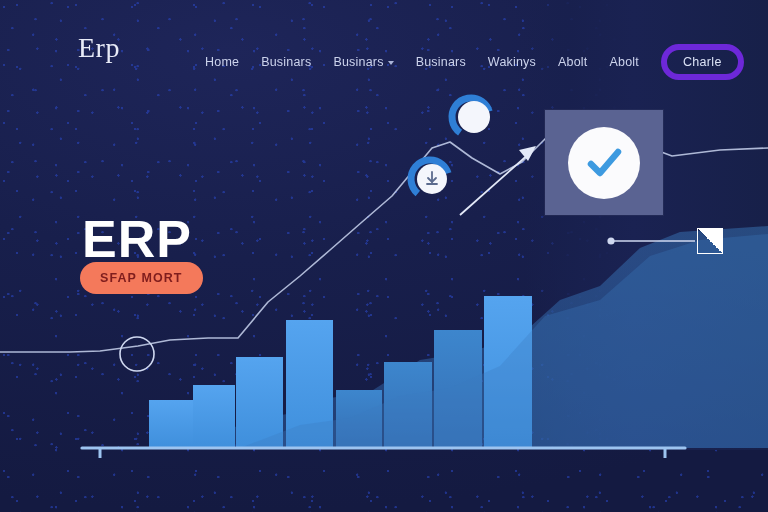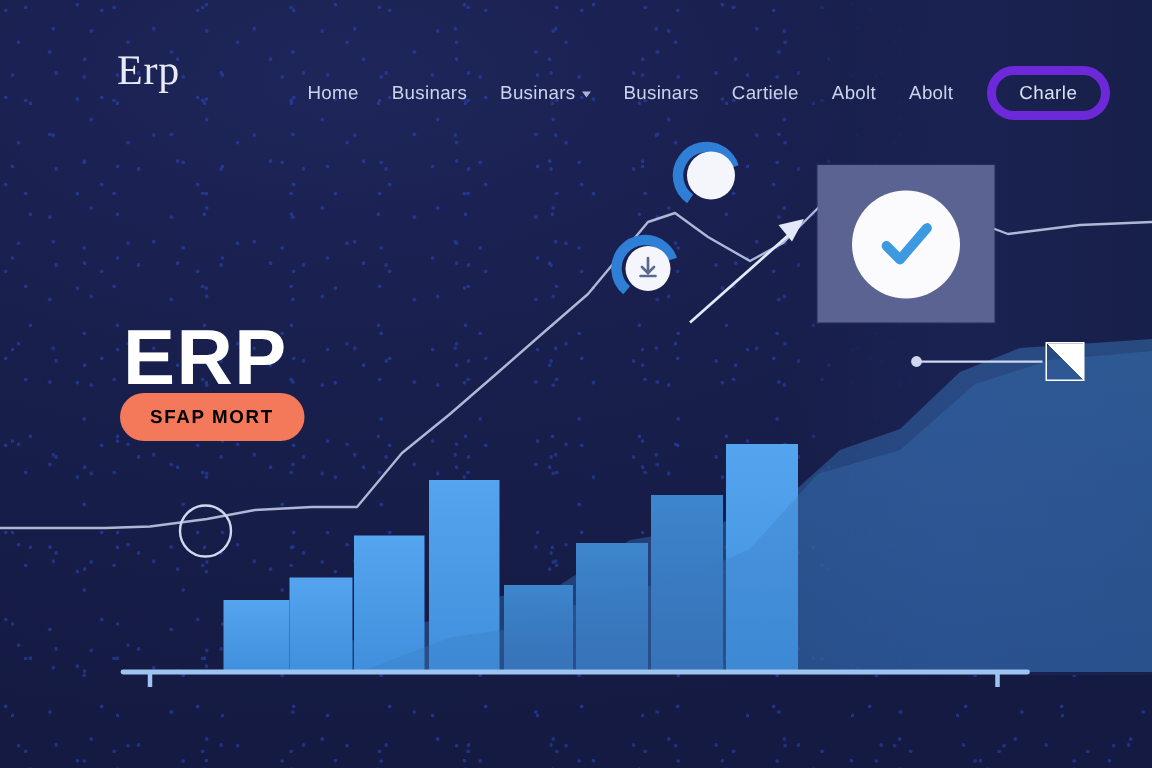--- a/index.html
+++ b/index.html
@@ -122,21 +122,21 @@
     font-size: 11px;
     line-height: 1.45;
     color: #c2cbe6;
   }
   .cta-button {
     position: absolute;
     left: 80px; top: 262px;
     padding: 9px 20px;
     border-radius: 999px;
     background: #f4795b;
-    color: #000000;
+    color: #7f1d1d;
     font-size: 12.5px;
     font-weight: 700;
     letter-spacing: 1.1px;
     border: none;
     cursor: pointer;
   }
   
   .chart-svg {
     position: absolute;
     left: 0; top: 0;
@@ -258,21 +258,21 @@
         <span>Businars</span>
       </span>
       <span class="nav-item">
         <span>Businars</span>
         <i class="caret"></i>
       </span>
       <span class="nav-item">
         <span>Businars</span>
       </span>
       <span class="nav-item">
-        <span>Cartiele</span>
+        <span>Wakinys</span>
       </span>
       <span class="nav-item">
         <span>Abolt</span>
       </span>
       <span class="nav-item">
         <span>Abolt</span>
       </span>
       <span class="nav-pill">Charle</span>
     </nav>
   </div>

